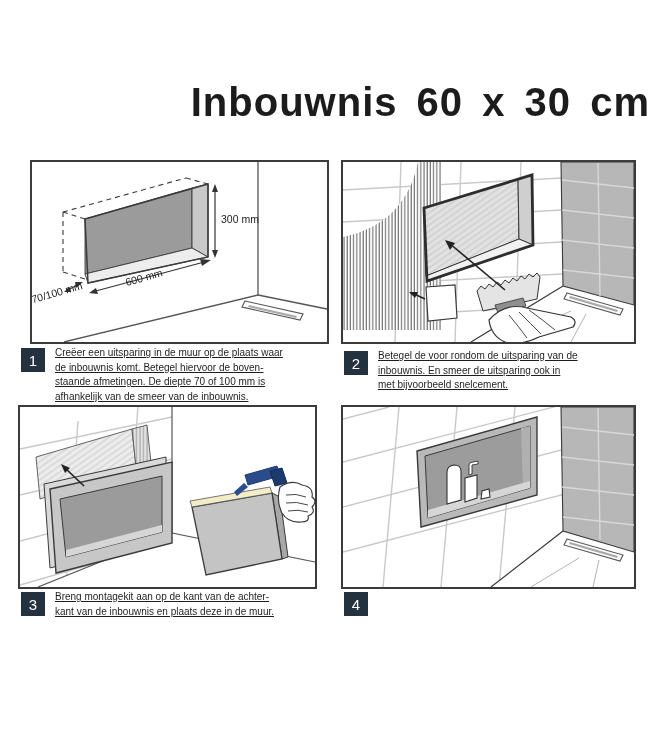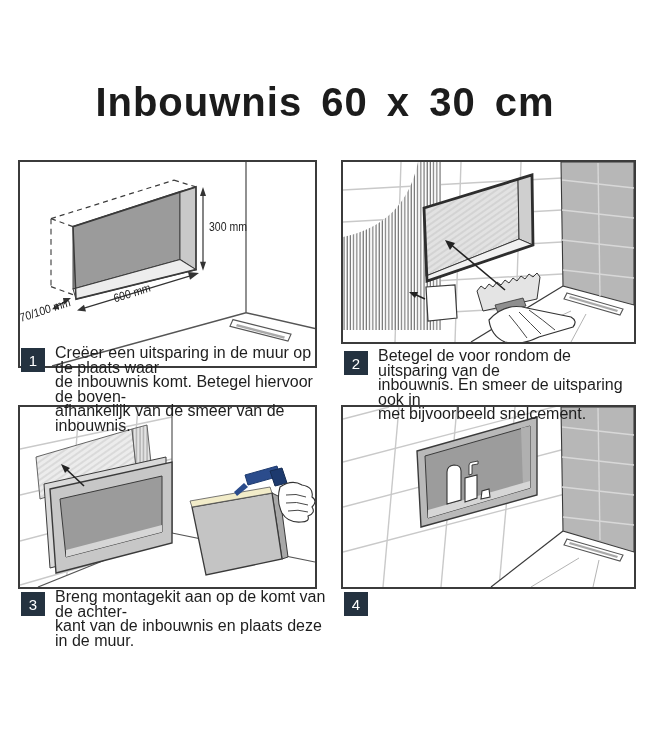--- a/index.html
+++ b/index.html
@@ -1,33 +1,33 @@
 <!DOCTYPE html>
 <html><head>
 <meta charset="utf-8">
 <style>
   html,body{margin:0;padding:0;background:#ffffff;}
   .page{position:relative;width:650px;height:750px;background:#ffffff;overflow:hidden;
         font-family:"Liberation Sans",sans-serif;color:#1e1e1e;}
-  .title{position:absolute;top:80px;left:0;width:650px;text-align:center;
+  .title{position:absolute;top:80px;left:0;width:650px;text-align:right;
          font-size:40px;font-weight:700;color:#1c1c1c;letter-spacing:1px;word-spacing:7px;}
   .panel{position:absolute;border:2px solid #3b3b3b;box-sizing:border-box;background:#fff;}
-  .p1{left:18px;top:160px;width:299px;height:208px;}
+  .p1{left:30px;top:160px;width:299px;height:184px;}
   .p2{left:341px;top:160px;width:295px;height:184px;}
   .p3{left:18px;top:405px;width:299px;height:184px;}
   .p4{left:341px;top:405px;width:295px;height:184px;}
   .panel svg{display:block;width:100%;height:100%;}
   .steprow{position:absolute;display:flex;gap:10px;align-items:flex-start;}
   .s1{left:21px;top:346px;width:305px;}
   .s2{left:344px;top:349px;width:296px;}
   .s3{left:21px;top:590px;width:305px;}
   .s4{left:344px;top:590px;width:296px;}
   .stepnum{flex:0 0 24px;width:24px;height:24px;background:#243240;color:#ffffff;
            font-size:15px;display:flex;align-items:center;justify-content:center;margin-top:2px;}
-  .steptext{font-size:16px;line-height:14.6px;color:#1e1e1e;}
+  .steptext{font-size:10px;line-height:14.6px;color:#1e1e1e;text-decoration:underline;}
   .dimtext{font-size:10.5px;fill:#1d1d1d;font-family:"Liberation Sans",sans-serif;}
 </style>
 </head>
 <body>
 
 <div class="page">
 
   <div class="title">Inbouwnis 60 x 30 cm</div>
 
   <div class="panel p1">
@@ -275,37 +275,38 @@
         <polygon points="227,135 275,149 274,151 226,137" fill="#a9a9a9"></polygon>
       </g>
     </svg>
   </div>
 
   <div class="steprow s1">
     <div class="stepnum">1</div>
     <div class="steptext">
       <div>Creëer een uitsparing in de muur op de plaats waar</div>
       <div>de inbouwnis komt. Betegel hiervoor de boven-</div>
+      <div>staande afmetingen. De diepte 70 of 100 mm is</div>
       <div>afhankelijk van de smeer van de inbouwnis.</div>
     </div>
   </div>
 
   <div class="steprow s2">
     <div class="stepnum">2</div>
     <div class="steptext">
       <div>Betegel de voor rondom de uitsparing van de</div>
       <div>inbouwnis. En smeer de uitsparing ook in</div>
       <div>met bijvoorbeeld snelcement.</div>
     </div>
   </div>
 
   <div class="steprow s3">
     <div class="stepnum">3</div>
     <div class="steptext">
-      <div>Breng montagekit aan op de komt van de achter-</div>
+      <div>Breng montagekit aan op de kant van de achter-</div>
       <div>kant van de inbouwnis en plaats deze in de muur.</div>
     </div>
   </div>
 
   <div class="steprow s4">
     <div class="stepnum">4</div>
   </div>
 
 </div>
 

